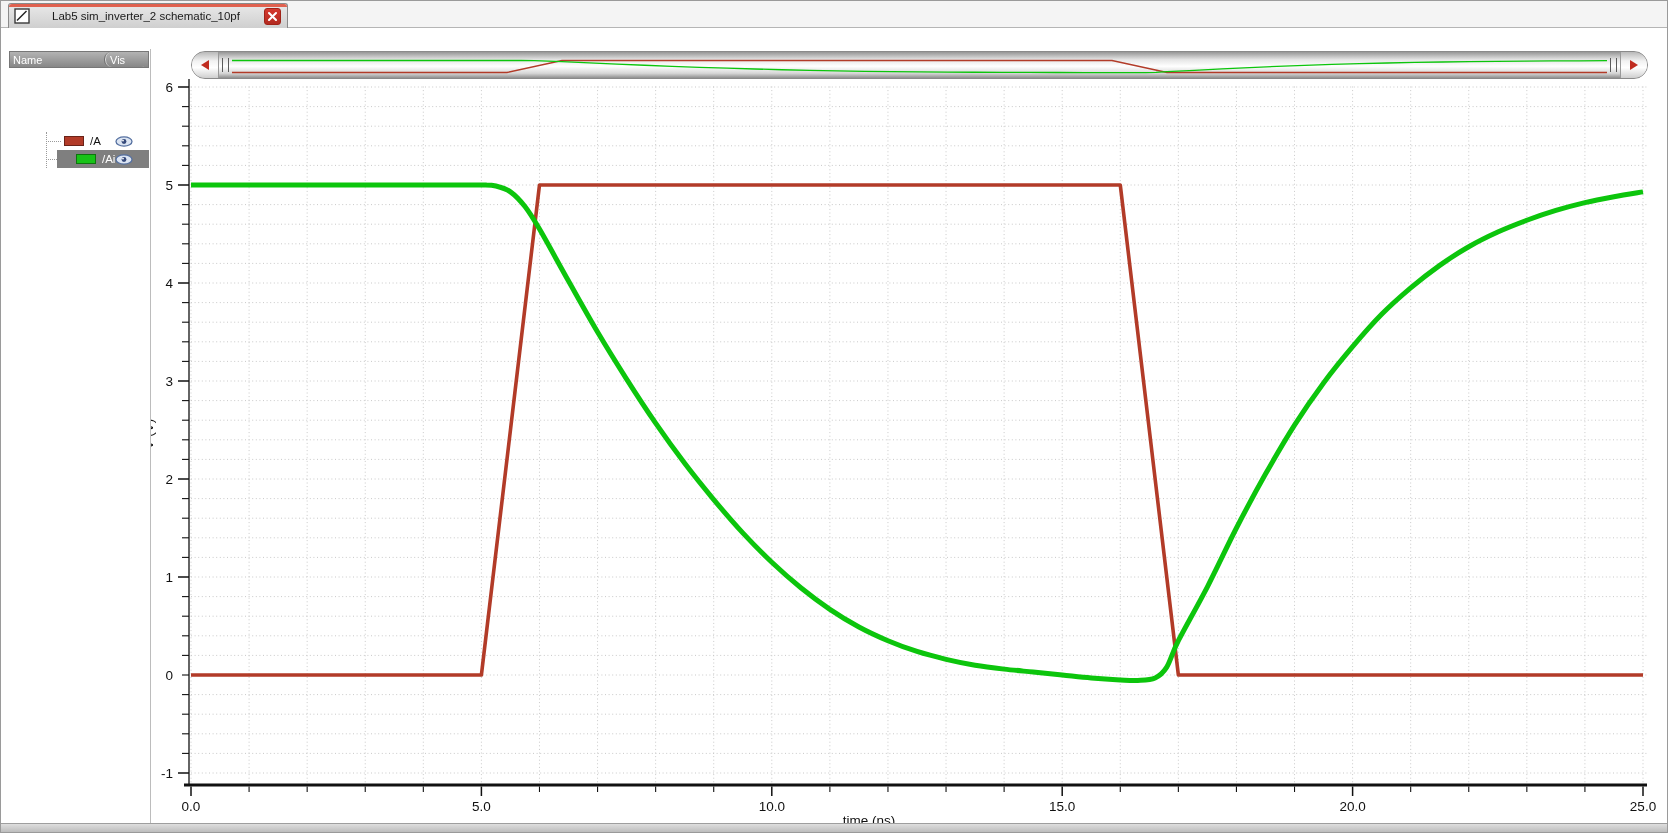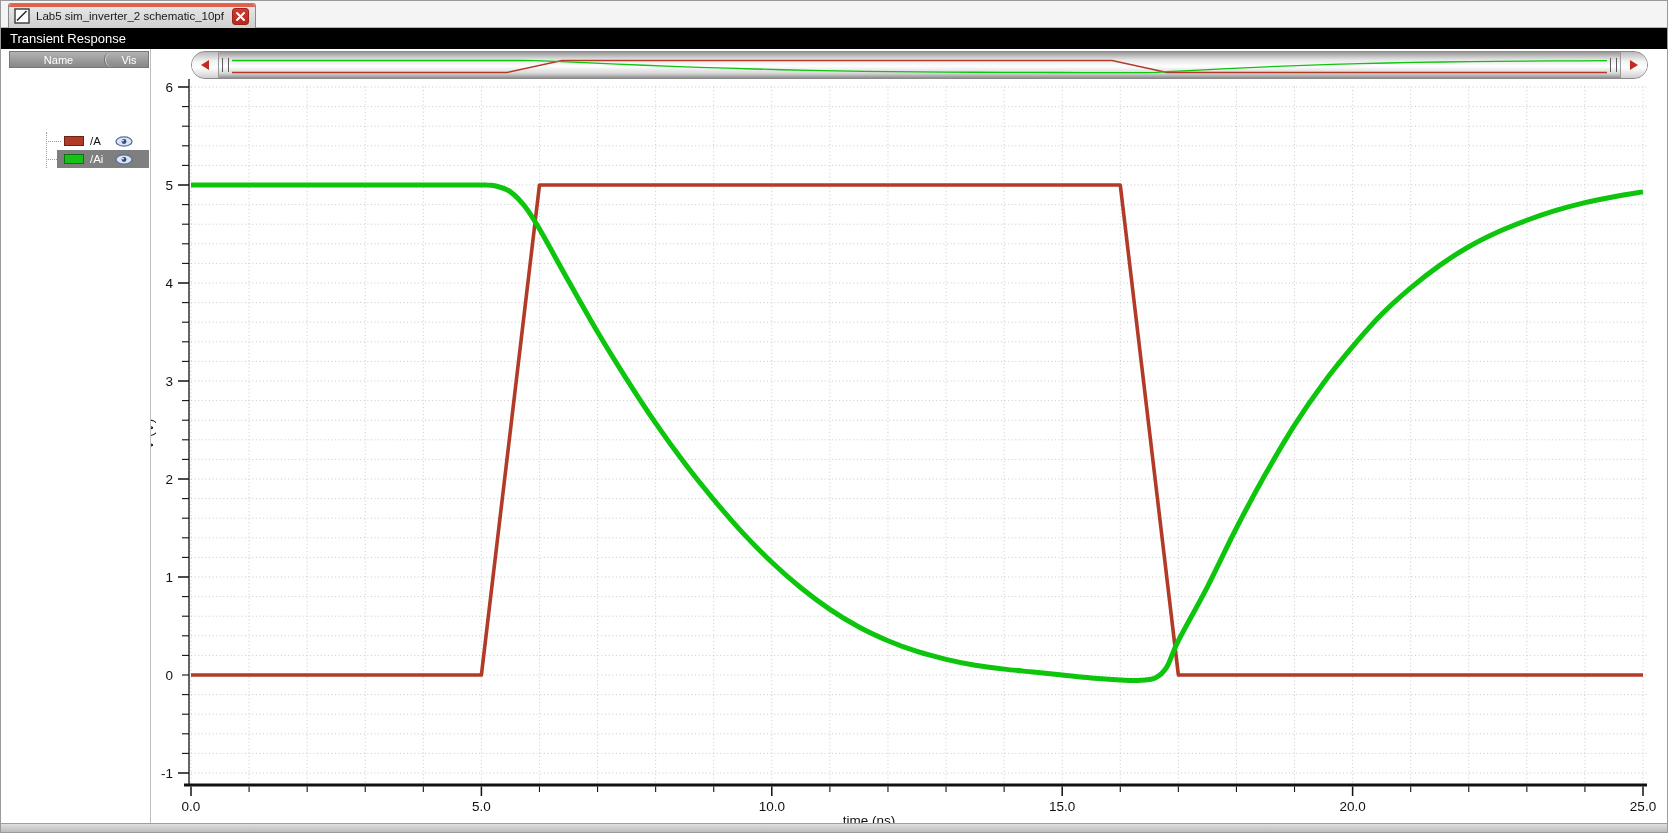--- a/index.html
+++ b/index.html
@@ -5,45 +5,45 @@
   html,body{margin:0;padding:0;background:#888;}
   *{box-sizing:border-box;font-family:"Liberation Sans","DejaVu Sans",sans-serif;}
   .window{position:relative;width:1668px;height:833px;background:#ffffff;overflow:hidden;
           border:1px solid #9a9a9a;}
   
   .tabbar{position:absolute;left:0;top:0;width:100%;height:27px;background:#f4f4f4;
           border-bottom:1px solid #b5b5b5;}
   .tab{position:absolute;left:7px;top:2px;height:25px;min-width:225px;
        background:linear-gradient(#e9e9e9,#cfcfcf);
        border:1px solid #8a8a8a;border-bottom:none;border-radius:3px 3px 0 0;
-       display:flex;align-items:center;padding:0 6px 0 5px;cursor:default;}
+       display:flex;align-items:center;padding:0 6px 0 5px;cursor:default;gap:16px;}
   .tab-accent{position:absolute;left:0;top:0;width:100%;height:3px;border-radius:3px 3px 0 0;}
   .tab-icon{width:16px;height:16px;margin-right:6px;display:inline-block;}
   .tab-label{font-size:11.5px;color:#1a1a1a;white-space:nowrap;margin-right:8px;}
   .tab-close{width:17px;height:17px;border-radius:3px;border:1px solid #a02318;
              display:flex;align-items:center;justify-content:center;cursor:pointer;}
   
   .titlebar{position:absolute;left:0;top:27px;width:100%;height:21px;background:#000;
             color:#fff;font-size:13px;display:flex;align-items:center;padding-left:9px;}
   
   .content{position:absolute;left:0;top:48px;width:1668px;height:785px;background:#fff;}
   
   .legend{position:absolute;left:0;top:0;width:150px;height:100%;background:#fff;
           border-right:1px solid #bcbcbc;}
   .legend-header{position:absolute;left:8px;top:2px;width:140px;height:17px;
           background:linear-gradient(#b3b3b3,#878787);border:1px solid #777;
-          display:flex;color:#fff;font-size:11px;text-align:center;}
+          display:flex;color:#fff;font-size:11px;}
   .col-name{width:94px;padding:2px 0 0 3px;}
   .col-vis{flex:1;padding:2px 0 0 5px;border-left:1px solid #6e6e6e;box-shadow:inset 1px 0 0 #d8d8d8;border-radius:7px;}
   .legend-rows{position:absolute;left:0;top:19px;width:150px;}
   .tree-v{position:absolute;left:45px;top:26px;height:44px;border-left:1px dotted #9a9a9a;}
   .tree-h{position:absolute;left:45px;width:15px;border-top:1px dotted #9a9a9a;}
   .lrow{position:absolute;left:56px;width:92px;height:18px;display:flex;align-items:center;
         font-size:11.5px;color:#111;cursor:pointer;}
-  .lrow.sel{background:#7f7f7f;color:#fff;}
+  .lrow.sel{background:#7f7f7f;color:#fff;padding-left:12px;}
   .swatch{width:20px;height:10px;margin:0 6px 0 7px;border:1px solid rgba(0,0,0,.4);flex:none;}
   .eye{position:absolute;left:58px;top:4px;width:18px;height:11px;}
   
   .hscroll{position:absolute;left:190px;top:2px;width:1457px;height:28px;
            border:1px solid #8a8a8a;border-radius:14px;
            background:linear-gradient(#969696,#e6e6e6 30%,#ffffff 55%,#d6d6d6 82%,#8f8f8f);
            display:flex;overflow:hidden;}
   .sb-btn{width:27px;height:100%;display:flex;align-items:center;justify-content:center;
           background:linear-gradient(#b9b9b9,#f2f2f2 35%,#ffffff 60%,#cfcfcf);cursor:pointer;flex:none;}
   .sb-left{border-right:1px solid #999;}
@@ -77,23 +77,20 @@
       </span>
       <span class="tab-label">Lab5 sim_inverter_2 schematic_10pf</span>
       <span class="tab-close" id="tab-close" style="background: linear-gradient(rgb(213, 57, 46), rgb(179, 42, 32));">
         <svg width="11" height="11" viewBox="0 0 11 11">
           <path d="M2 2 L9 9 M9 2 L2 9" stroke="#fff" stroke-width="2.1" stroke-linecap="round"></path>
         </svg>
       </span>
     </div>
   </div>
 
-  <div class="titlebar">
-    <span>Transient Response</span>
-  </div>
 
   <div class="content">
 
     <svg id="plot" viewBox="0 0 1668 785">
         <line x1="190" y1="724" x2="1646" y2="724" stroke="#c9c9c9" stroke-width="1" stroke-dasharray="1 2.6"></line>
         <line x1="190" y1="704.4" x2="1646" y2="704.4" stroke="#c9c9c9" stroke-width="1" stroke-dasharray="1 2.6"></line>
         <line x1="190" y1="684.8" x2="1646" y2="684.8" stroke="#c9c9c9" stroke-width="1" stroke-dasharray="1 2.6"></line>
         <line x1="190" y1="665.2" x2="1646" y2="665.2" stroke="#c9c9c9" stroke-width="1" stroke-dasharray="1 2.6"></line>
         <line x1="190" y1="645.6" x2="1646" y2="645.6" stroke="#c9c9c9" stroke-width="1" stroke-dasharray="1 2.6"></line>
         <line x1="190" y1="626" x2="1646" y2="626" stroke="#c9c9c9" stroke-width="1" stroke-dasharray="1 2.6"></line>

